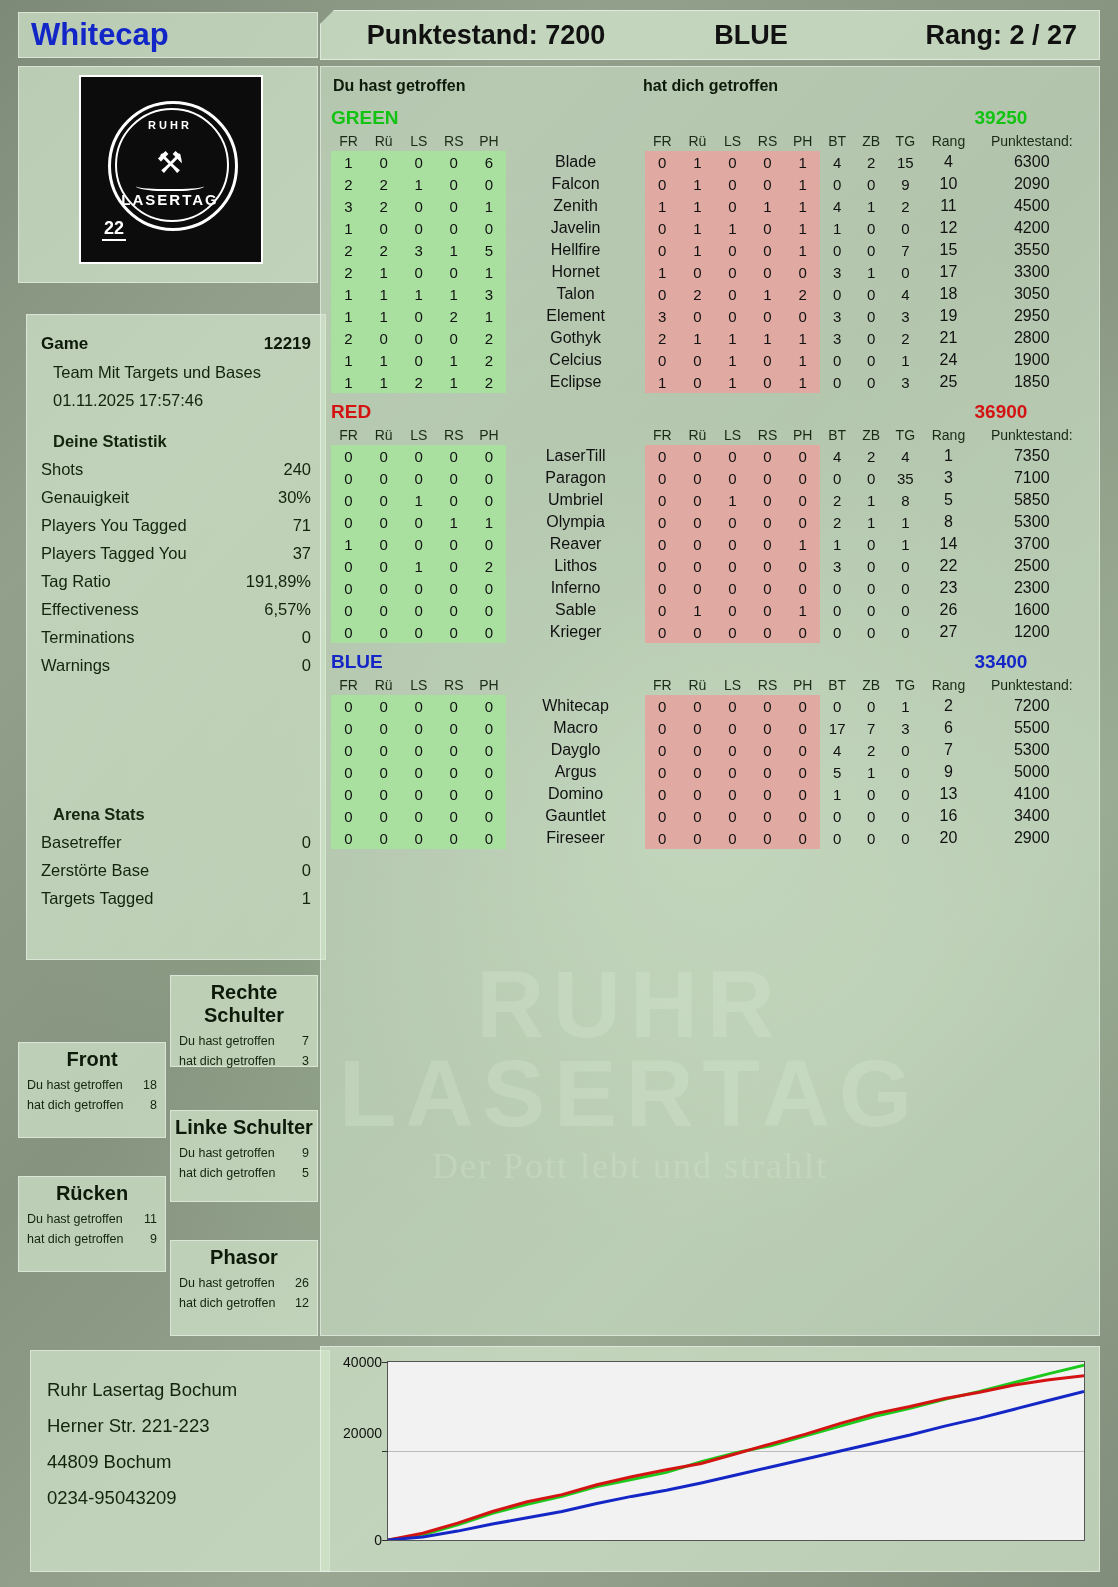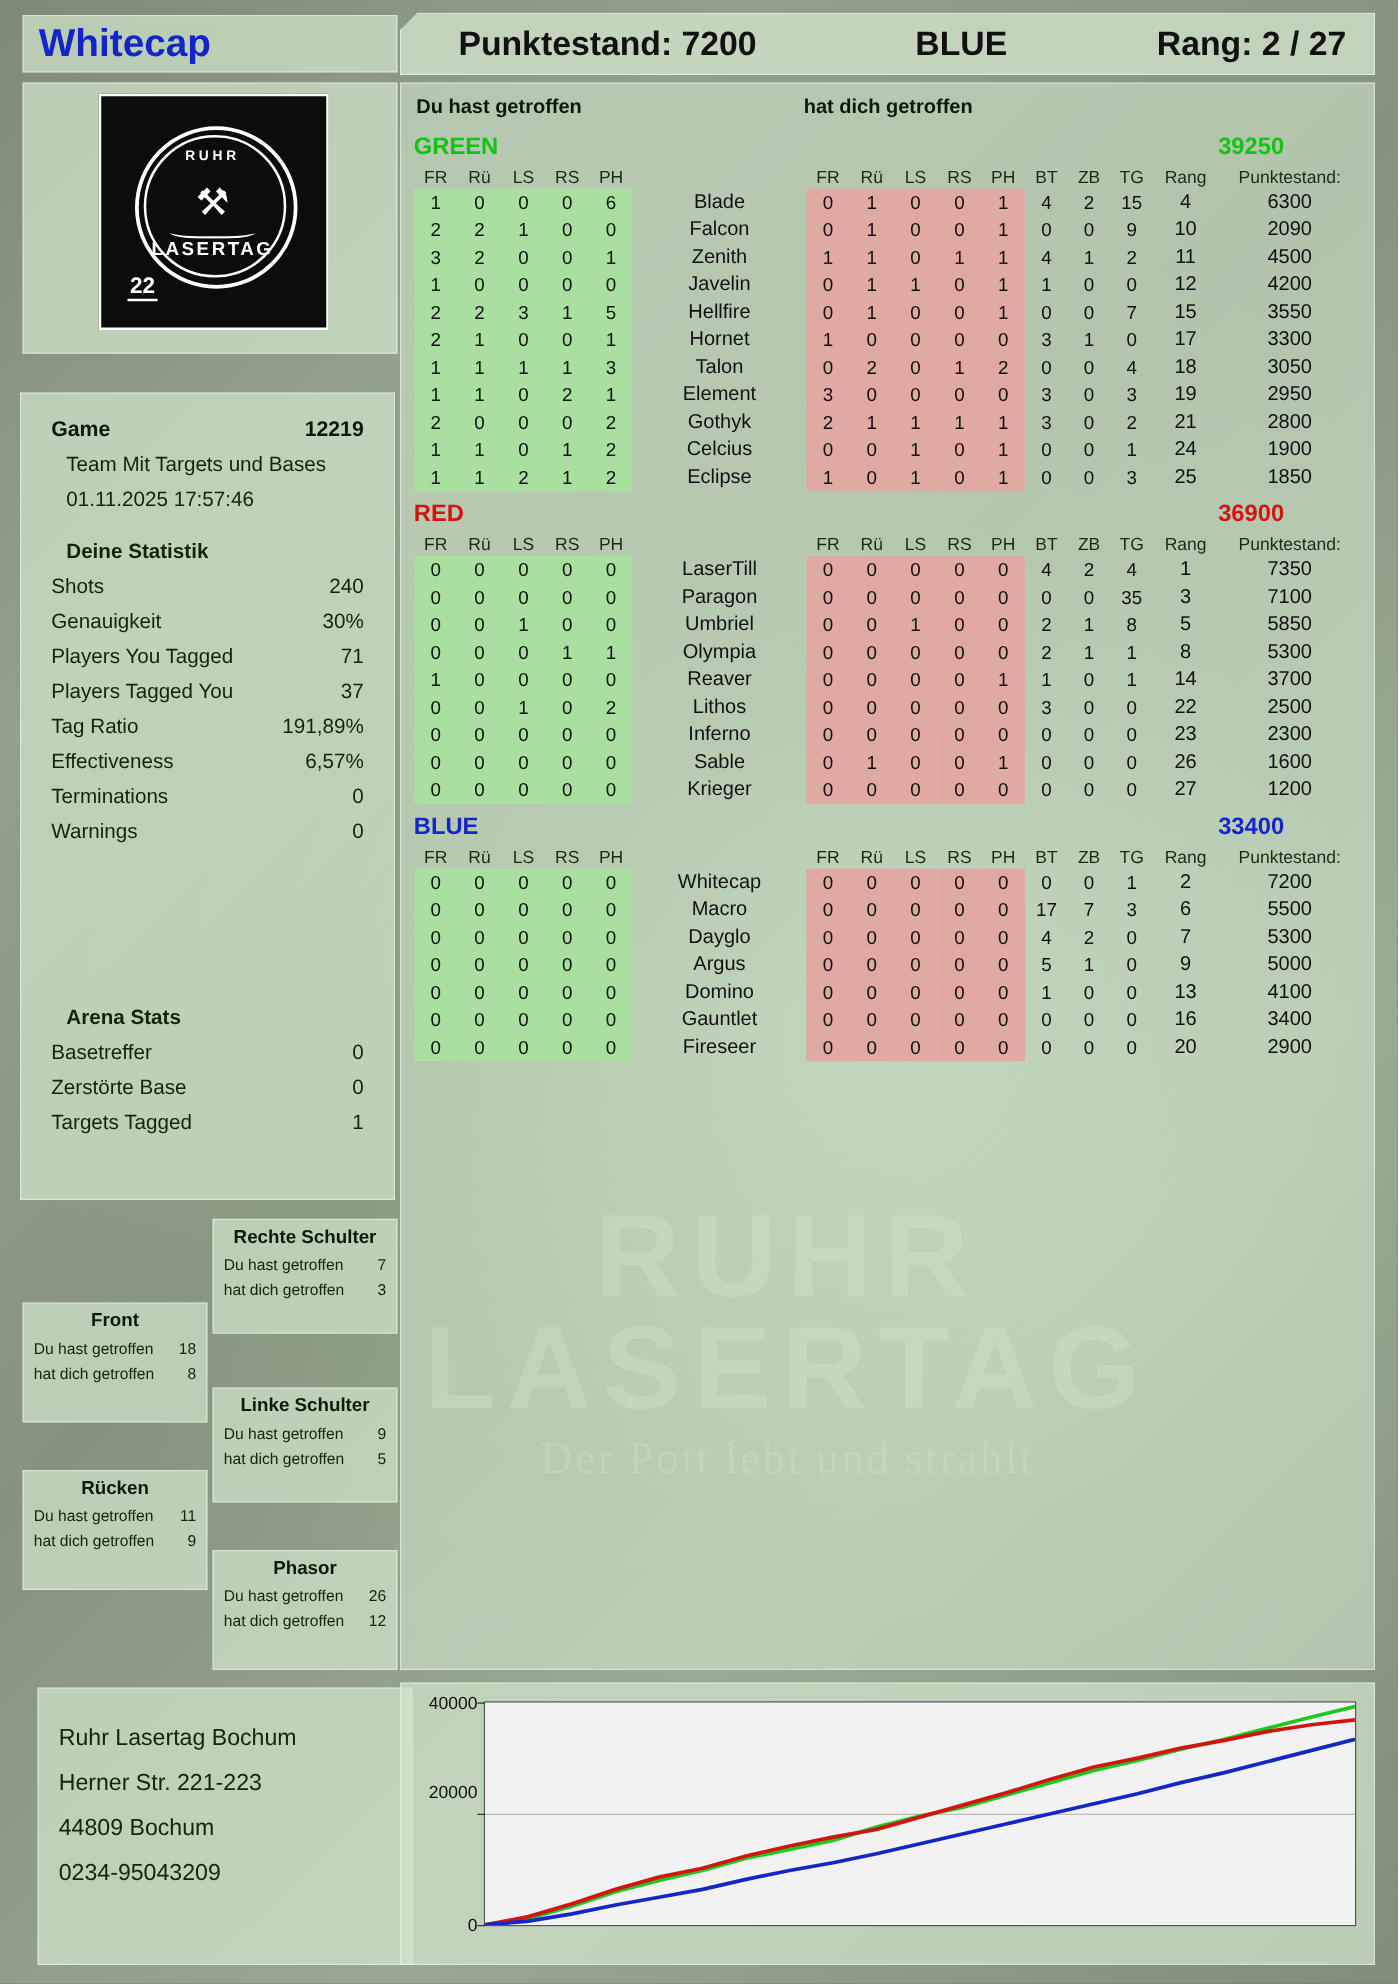--- a/index.html
+++ b/index.html
@@ -56,21 +56,20 @@
     font-weight: bold;
   }
   #hdr-bar {
     position: absolute;
     left: 320px; top: 10px; right: 18px; height: 50px;
     background: rgba(209,228,203,0.78);
     border: 1px solid rgba(255,255,255,0.5);
     display: flex; align-items: center;
     box-sizing: border-box;
     clip-path: polygon(14px 0, 100% 0, 100% 100%, 0 100%, 0 14px);
-    gap: 18px;
   }
   #hdr-bar .score { flex: 0 0 330px; text-align: center; font-size: 27px; font-weight: bold; color: #111; }
   #hdr-bar .team  { flex: 0 0 200px; text-align: center; font-size: 27px; font-weight: bold; color: #111; }
   #hdr-bar .rank  { flex: 1; text-align: right; padding-right: 22px; font-size: 27px; font-weight: bold; color: #111; }
 
   
   #logo-panel { left: 18px; top: 66px; width: 300px; height: 217px; }
   #logo-box {
     position: absolute; left: 60px; top: 8px; width: 180px; height: 185px;
     background: #0c0c0c; border: 2px solid #fff;
@@ -100,31 +99,31 @@
   #logo-wave {
     position: absolute; left: 40px; top: 84px; width: 68px; height: 10px;
     border-bottom: 2px solid #fff; border-radius: 0 0 40% 40%;
   }
   #logo-num {
     position: absolute; left: 6px; bottom: 4px;
     color: #fff; font-size: 18px; font-weight: bold;
     border-bottom: 2px solid #fff; padding: 0 2px;
   }
 
-  #game-panel { left: 16px; top: 314px; width: 300px; height: 646px; padding: 10px 24px; }
+  #game-panel { left: 26px; top: 314px; width: 300px; height: 646px; padding: 10px 14px; }
   .row { display: flex; justify-content: space-between; font-size: 16.5px; color: #14240f; margin: 9px 0; }
   .row .lbl { }
   .row .val { font-weight: normal; }
   .hd { font-weight: bold; font-size: 17px; color: #0d1a0a; }
   .plain { font-size: 16.5px; color: #14240f; margin: 9px 12px; }
   .gap-lg { height: 112px; }
 
   
   .zone { position: absolute; background: rgba(209,228,203,0.72); border: 1px solid rgba(255,255,255,0.45); box-sizing: border-box; }
-  .zone .z-title { font-weight: bold; font-size: 15px; text-align: center; color: #0d1a0a; margin: 5px 0 4px; }
+  .zone .z-title { font-weight: bold; font-size: 20px; text-align: center; color: #0d1a0a; margin: 5px 0 4px; }
   .zone .z-row { display: flex; justify-content: space-between; font-size: 12.5px; color: #14240f; padding: 3px 8px; }
   #zone-rs { left: 170px; top: 975px; width: 148px; height: 92px; }
   #zone-front { left: 18px; top: 1042px; width: 148px; height: 96px; }
   #zone-ls { left: 170px; top: 1110px; width: 148px; height: 92px; }
   #zone-back { left: 18px; top: 1176px; width: 148px; height: 96px; }
   #zone-phasor { left: 170px; top: 1240px; width: 148px; height: 96px; }
 
   
   #addr-panel { left: 18px; top: 1350px; width: 300px; height: 222px; padding: 14px 16px; margin-left: 12px; }
   #addr-panel div { font-size: 18.5px; color: #14240f; margin: 14px 0; }

